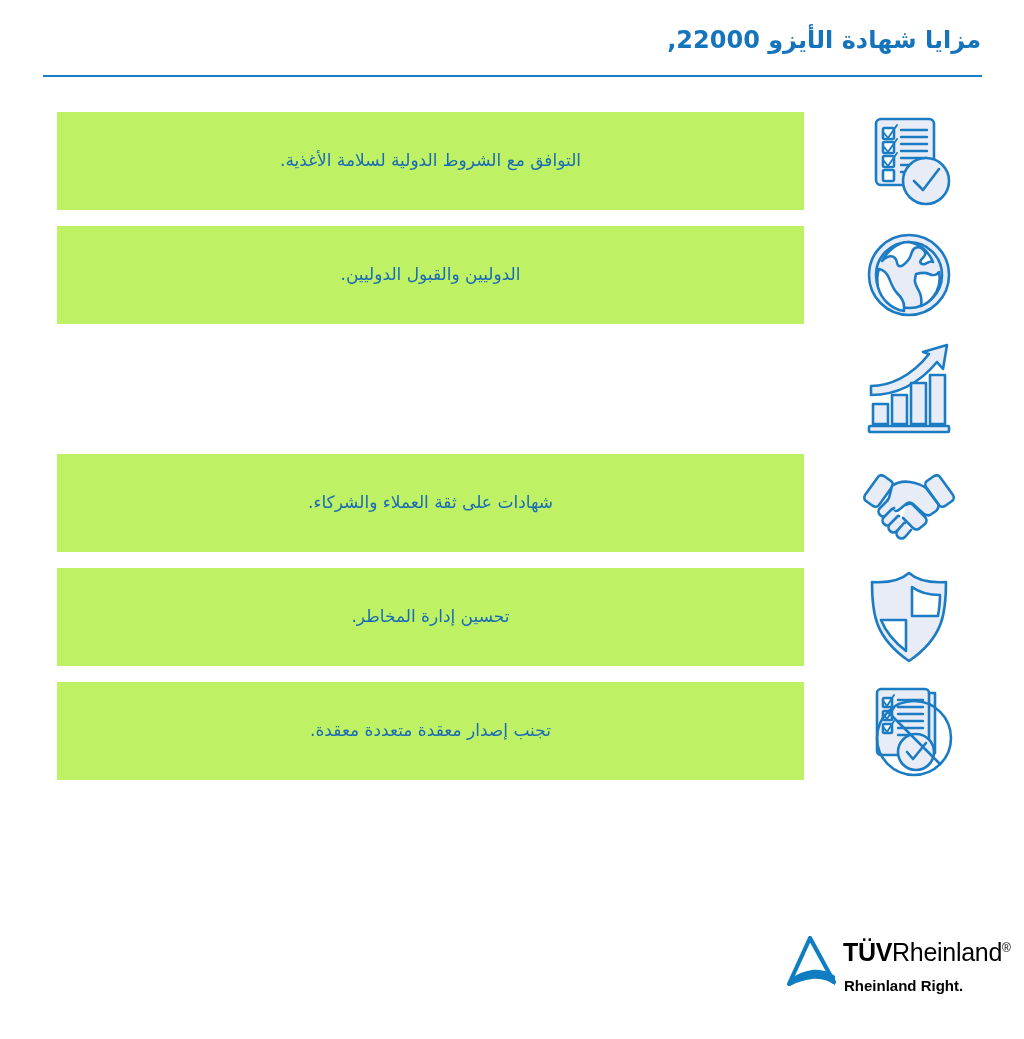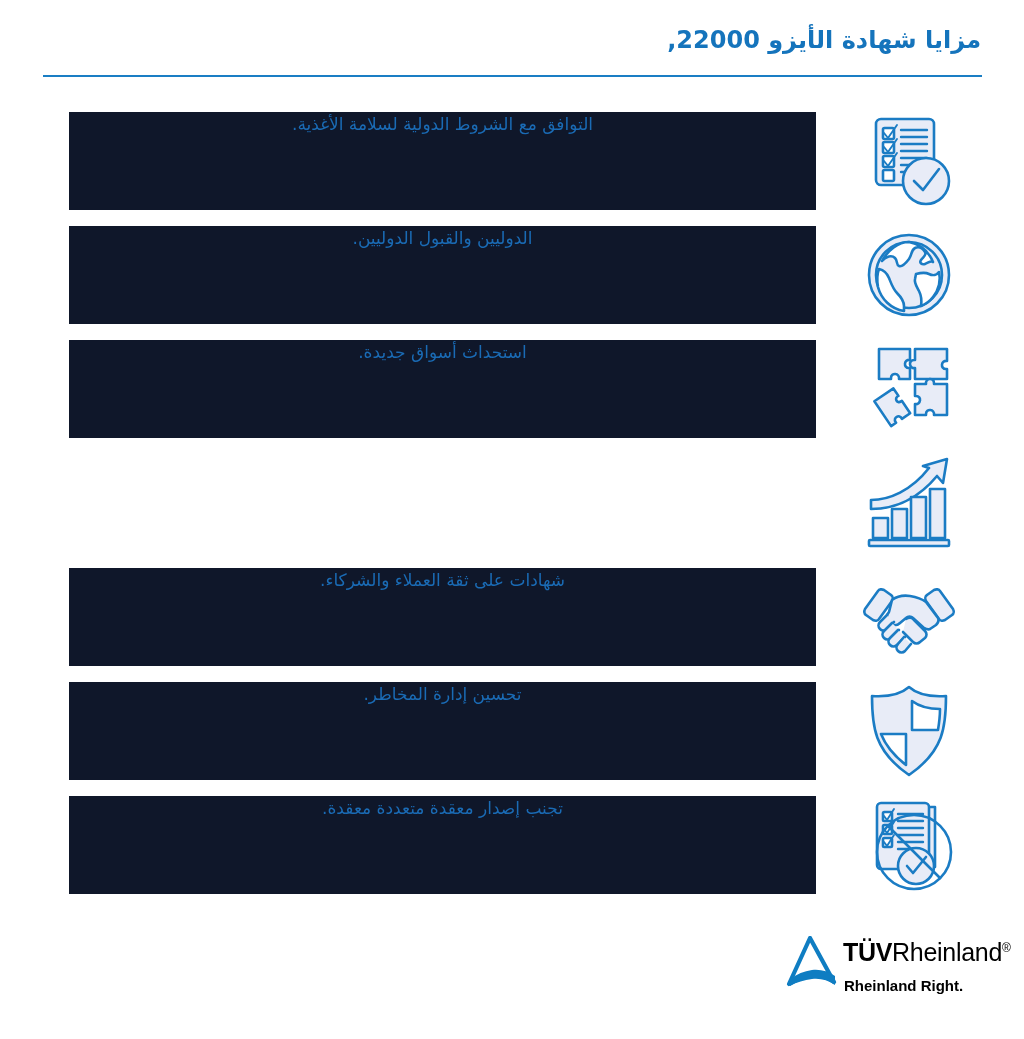--- a/index.html
+++ b/index.html
@@ -54,25 +54,26 @@
     width: 1024px;
   }
   .benefit-row {
     position: relative;
     height: 98px;
     margin-bottom: 16px;
   }
   .benefit-band {
     position: absolute;
     top: 0;
-    left: 69px;
+    left: 57px;
     width: 747px;
     height: 98px;
-    background: #0f172a;
+    background: #bef264;
     display: flex;
+    align-items: center;
     justify-content: center;
   }
   .benefit-text {
     font-size: 17px;
     font-weight: 400;
     color: #1a6bb5;
     direction: rtl;
     unicode-bidi: embed;
     text-align: center;
     line-height: 1.5;
@@ -203,44 +204,20 @@
         <path class="ico-fw" d="M20 44 C24 45 28 48 30 53 C32 58 34 64 38 68
                                  C42 72 45 76 45 81 L45 86
                                  C32 84 22 74 19 62 C18 56 18 49 20 44 Z"></path>
         <path class="ico-fw" d="M57 49 C61 48 66 47 70 49 C74 51 78 50 80 47
                                  C82 55 80 65 74 72 C71 76 67 79 62 81
                                  C63 75 62 70 60 66 C58 62 55 58 56 54 Z"></path>
       </svg>
     </div>
   </div>
 
-  <div class="benefit-row">
-    <div class="benefit-band">
-      <div class="benefit-text">استحداث أسواق جديدة.</div>
-    </div>
-    <div class="benefit-icon">
-      <svg width="104" height="100" viewBox="0 0 104 100">
-
-        <path class="ico-f" d="M22 10 L53 10 L53 21 C47 20 46 29 52 29 L53 29 L53 40
-                               L42 40 C43 34 34 33 34 39 L34 40 L22 40 Z"></path>
-
-        <path class="ico-f" d="M58 10 L90 10 L90 22 C84 21 83 30 89 30 L90 30 L90 40
-                               L58 40 L58 29 C52 30 51 21 57 21 L58 21 Z"></path>
-
-        <path class="ico-f" d="M58 45 L69 45 C68 39 77 38 77 44 L77 45 L90 45 L90 76
-                               L77 76 C78 70 69 69 69 75 L69 76 L58 76 L58 65
-                               C64 66 65 57 59 57 L58 57 Z"></path>
-
-        <g transform="rotate(-34 44 66)">
-          <path class="ico-f" d="M24 48 L47 48 L47 57 C42 56 41 63 46 63 L47 63 L47 78
-                                 L37 78 C38 72 30 72 30 77 L30 78 L24 78 Z"></path>
-        </g>
-      </svg>
-    </div>
-  </div>
 
   <div class="benefit-row">
     <div class="benefit-icon">
       <svg width="100" height="100" viewBox="0 0 100 100">
         <path class="ico-f" d="M12 47 C30 47 52 38 70 15 L64 13 L88 6 L84 30 L78 23
                                C58 47 34 56 12 56 Z"></path>
         <rect class="ico-f" x="14" y="65" width="15" height="20"></rect>
         <rect class="ico-f" x="33" y="56" width="15" height="29"></rect>
         <rect class="ico-f" x="52" y="44" width="15" height="41"></rect>
         <rect class="ico-f" x="71" y="36" width="15" height="49"></rect>

